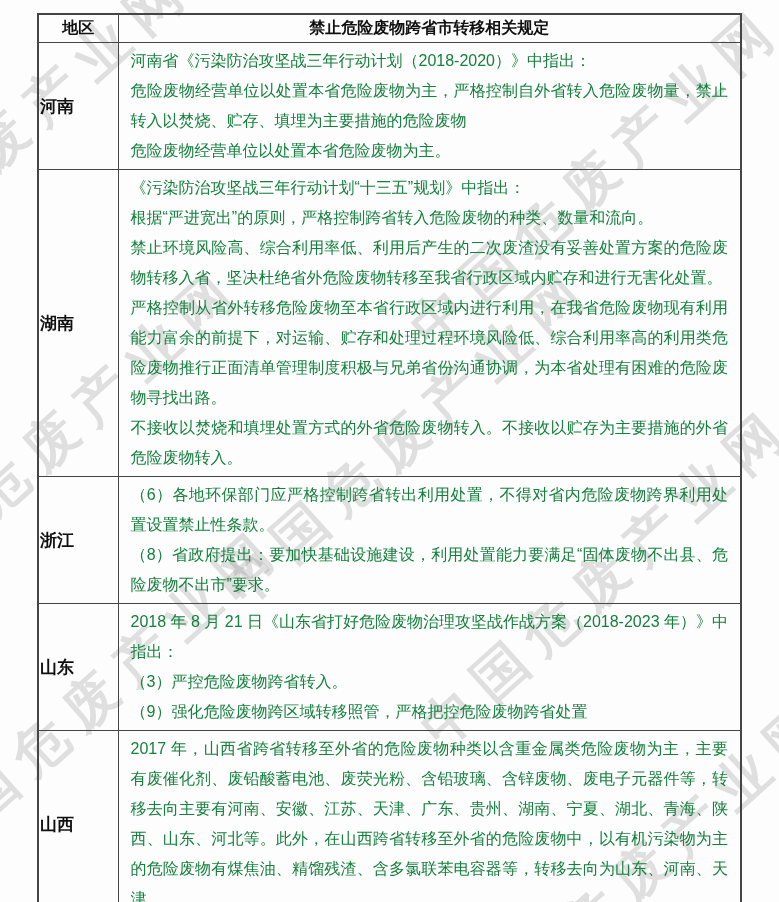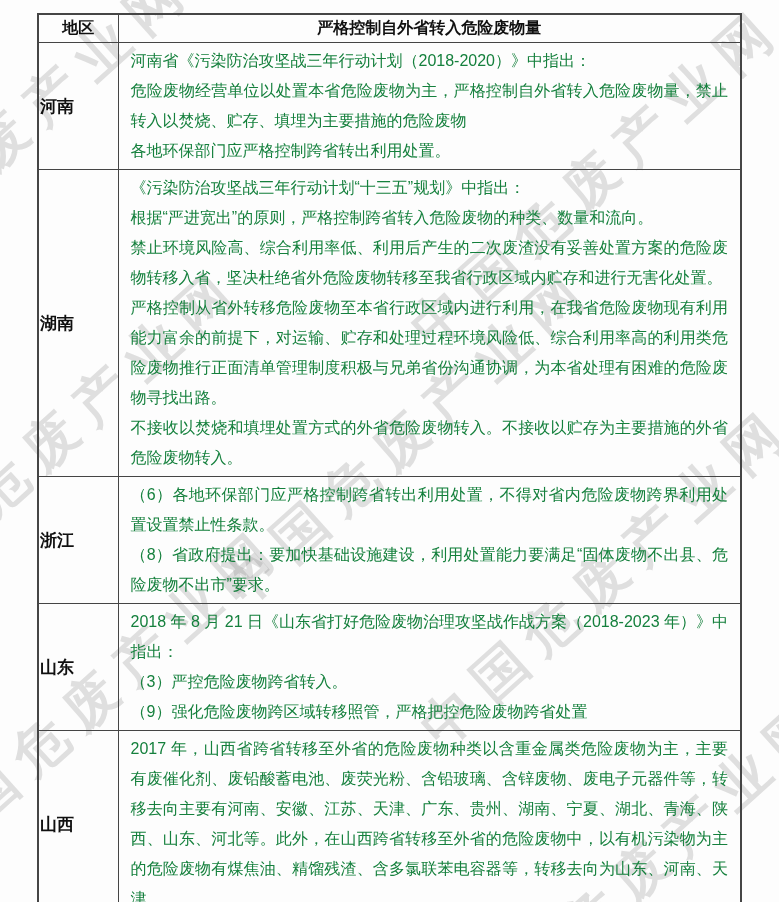--- a/index.html
+++ b/index.html
@@ -76,30 +76,30 @@
 </div>
 
 <table class="regulations">
   <colgroup>
     <col style="width:80px">
     <col>
   </colgroup>
   <thead>
     <tr>
       <th class="h-region">地区</th>
-      <th class="h-regulation">严格控制自外省转入危险废物量</th>
+      <th class="h-regulation">禁止危险废物跨省市转移相关规定</th>
     </tr>
   </thead>
   <tbody>
       <tr>
         <td class="region">河南</td>
         <td class="content">
           <p>河南省《污染防治攻坚战三年行动计划（2018-2020）》中指出：</p>
           <p>危险废物经营单位以处置本省危险废物为主，严格控制自外省转入危险废物量，禁止转入以焚烧、贮存、填埋为主要措施的危险废物</p>
-          <p>各地环保部门应严格控制跨省转出利用处置。</p>
+          <p>危险废物经营单位以处置本省危险废物为主。</p>
         </td>
       </tr>
       <tr>
         <td class="region">湖南</td>
         <td class="content">
           <p>《污染防治攻坚战三年行动计划“十三五”规划》中指出：</p>
           <p>根据“严进宽出”的原则，严格控制跨省转入危险废物的种类、数量和流向。</p>
           <p>禁止环境风险高、综合利用率低、利用后产生的二次废渣没有妥善处置方案的危险废物转移入省，坚决杜绝省外危险废物转移至我省行政区域内贮存和进行无害化处置。</p>
           <p>严格控制从省外转移危险废物至本省行政区域内进行利用，在我省危险废物现有利用能力富余的前提下，对运输、贮存和处理过程环境风险低、综合利用率高的利用类危险废物推行正面清单管理制度积极与兄弟省份沟通协调，为本省处理有困难的危险废物寻找出路。</p>
           <p>不接收以焚烧和填埋处置方式的外省危险废物转入。不接收以贮存为主要措施的外省危险废物转入。</p>

